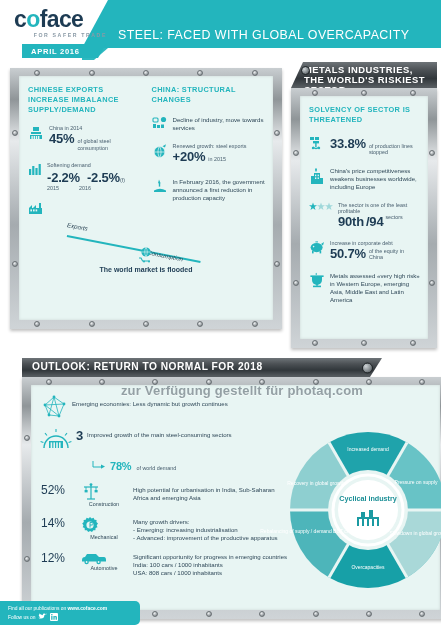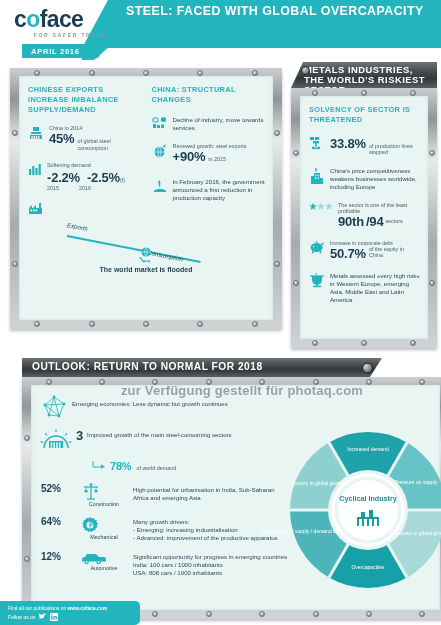--- a/index.html
+++ b/index.html
@@ -11,24 +11,23 @@
     position:relative;
   }
   
   .header{position:absolute;left:0;top:0;width:441px;height:48px;}
   .hdr-teal{
     position:absolute;left:82px;top:0;width:359px;height:48px;
     background:#23b5bd;
     clip-path:polygon(26px 0,359px 0,359px 48px,0 48px);
   }
   .hdr-title{
-    position:absolute;left:118px;top:4px;width:310px;
-    color:#ffffff;font-size:12.4px;font-weight:bold;letter-spacing:.45px;
+    position:absolute;left:118px;top:28px;width:310px;
+    color:#ffffff;font-size:12.4px;font-weight:normal;letter-spacing:.45px;
     line-height:1.15;
-    margin-left:8px;
   }
   .logo-wrap{position:absolute;left:14px;top:8px;width:96px;height:32px;}
   .logo-text{
     font-size:23px;font-weight:bold;color:#1d3b53;letter-spacing:-.6px;
     line-height:23px;
   }
   .logo-text .o1{color:#23b5bd;}
   .logo-tag{
     font-size:5.2px;color:#8a9aa6;letter-spacing:1.6px;font-weight:bold;
     text-align:right;width:93px;margin-top:1px;
@@ -125,21 +124,21 @@
   
   #p-right .body{padding:9px 8px 0 9px;}
   #p-right .item{margin-top:11px;}
 
   
   #p-bottom .body{display:flex;padding:10px 8px 0 10px;}
   #p-bottom .left-col{width:248px;}
   #p-bottom .right-col{flex:1;position:relative;}
   #p-bottom .item{margin-top:9px;}
   .pct-lbl{width:34px;flex:0 0 auto;}
-  .pct-num{font-size:10px;font-weight:bold;color:#1d3b53;}
+  .pct-num{font-size:12px;font-weight:normal;color:#1d3b53;}
 
   
   .watermark{
     position:absolute;left:102px;top:383px;width:280px;
     text-align:center;font-size:13px;font-weight:bold;
     color:rgba(70,85,95,.55);letter-spacing:.2px;
     text-shadow:0 1px 0 rgba(255,255,255,.55);
     pointer-events:none;z-index:40;
   }
 
@@ -281,21 +280,21 @@
               <svg width="16" height="16" viewBox="0 0 16 16">
                   <circle cx="7.5" cy="9" r="5.4" fill="#23b5bd"></circle>
                   <circle cx="7.5" cy="9" r="5.4" fill="none" stroke="#e8f5f3" stroke-width=".7"></circle>
                   <path d="M2.1 9h10.8M7.5 3.6c2 2.6 2 8.2 0 10.8M7.5 3.6c-2 2.6-2 8.2 0 10.8" stroke="#e8f5f3" stroke-width=".7" fill="none"></path>
                   <path d="M10.5 3.2 L14 1.2 L13 4.4 Z" fill="#23b5bd"></path>
                 </svg>
             </span>
             <span>
               <div class="sm">Renewed growth: steel exports</div>
               <div style="display:flex;align-items:baseline;gap:3px;">
-                <span class="big">+90%</span>
+                <span class="big">+20%</span>
                 <span class="sm">in 2015</span>
               </div>
             </span>
           </div>
 
           <div class="item row" style="margin-top:14px;">
             <span class="ico">
               <svg width="16" height="16" viewBox="0 0 16 16">
                   <path d="M7 1.5 L8.6 5.2 L6 5.2 Z" fill="#23b5bd"></path>
                   <rect x="6.8" y="5" width="1.4" height="3.6" fill="#23b5bd"></rect>
@@ -395,42 +394,42 @@
         <div class="item row">
           <span class="ico">
             <svg width="24" height="10" viewBox="0 0 24 10">
                 <polygon points="4,0.5 5,3.3 8,3.3 5.6,5.1 6.5,8 4,6.2 1.5,8 2.4,5.1 0,3.3 3,3.3" fill="#23b5bd"></polygon>
                 <polygon points="12,0.5 13,3.3 16,3.3 13.6,5.1 14.5,8 12,6.2 9.5,8 10.4,5.1 8,3.3 11,3.3" fill="#9fd8da"></polygon>
                 <polygon points="20,0.5 21,3.3 24,3.3 21.6,5.1 22.5,8 20,6.2 17.5,8 18.4,5.1 16,3.3 19,3.3" fill="#9fd8da"></polygon>
               </svg>
           </span>
           <span>
             <div class="sm">The sector is one of the least profitable</div>
-            <div style="display:flex;align-items:center;gap:2px;">
+            <div style="display:flex;align-items:flex-start;gap:2px;">
               <span class="big">90th</span>
               <span class="big">/94</span>
               <span class="sm">sectors</span>
             </div>
           </span>
         </div>
 
         <div class="item row">
           <span class="ico">
             <svg width="16" height="14" viewBox="0 0 16 14">
                 <ellipse cx="7.6" cy="7.6" rx="6" ry="4.6" fill="#23b5bd"></ellipse>
                 <polygon points="12,4 15,2 14,5.6" fill="#23b5bd"></polygon>
                 <circle cx="4.6" cy="6.6" r=".8" fill="#e8f5f3"></circle>
                 <rect x="3" y="11" width="1.6" height="2.4" fill="#23b5bd"></rect>
                 <rect x="10.6" y="11" width="1.6" height="2.4" fill="#23b5bd"></rect>
                 <rect x="6.4" y="1.4" width="2.6" height="1" fill="#23b5bd"></rect>
               </svg>
           </span>
           <span>
             <div class="sm">Increase in corporate debt</div>
-            <div style="display:flex;align-items:flex-start;gap:3px;">
+            <div style="display:flex;align-items:flex-end;gap:3px;">
               <span class="big">50.7%</span>
               <span class="sm" style="max-width:48px;line-height:1.2;">of the equity in China</span>
             </div>
           </span>
         </div>
 
         <div class="item row">
           <span class="ico">
             <svg width="16" height="16" viewBox="0 0 16 16">
                 <path d="M3 5 h10 v3 a5 5 0 0 1 -10 0 z" fill="#23b5bd"></path>
@@ -545,21 +544,21 @@
                     <path d="M7 16 h8" stroke="#23b5bd" stroke-width="1.2"></path>
                   </svg>
               </span>
               <div class="sm" style="color:#2f4858;">Construction</div>
             </span>
             <span class="txt" style="padding-top:3px;">High potential for urbanisation in India, Sub-Saharan Africa and emerging Asia</span>
           </div>
 
           <div class="item row" style="align-items:flex-start;">
             <span class="pct-lbl">
-              <div class="pct-num">64%</div>
+              <div class="pct-num">14%</div>
             </span>
             <span style="flex:0 0 48px;text-align:center;">
               <span class="ico">
                 <svg width="20" height="18" viewBox="0 0 20 18">
                     <path d="M10 1 l1.6 1.4 2-.6 .9 1.9 2.1 .3 -.2 2.1 1.6 1.4 -1.3 1.7 .8 2 -1.9 .9 -.2 2.1 -2.1 .1 -1.3 1.7 -1.9-.9 -1.9 .9 -1.3-1.7 -2.1-.1 -.2-2.1 -1.9-.9 .8-2 -1.3-1.7 1.6-1.4 -.2-2.1 2.1-.3 .9-1.9 2 .6 z" fill="#23b5bd"></path>
                     <circle cx="10" cy="9" r="3.6" fill="#e8f5f3"></circle>
                     <path d="M10 6.4 v5.2 M10 6.4 h2.2 a1.4 1.4 0 0 1 0 2.6 h-2.2" stroke="#23b5bd" stroke-width="1" fill="none"></path>
                   </svg>
               </span>
               <div class="sm" style="color:#2f4858;">Mechanical</div>

